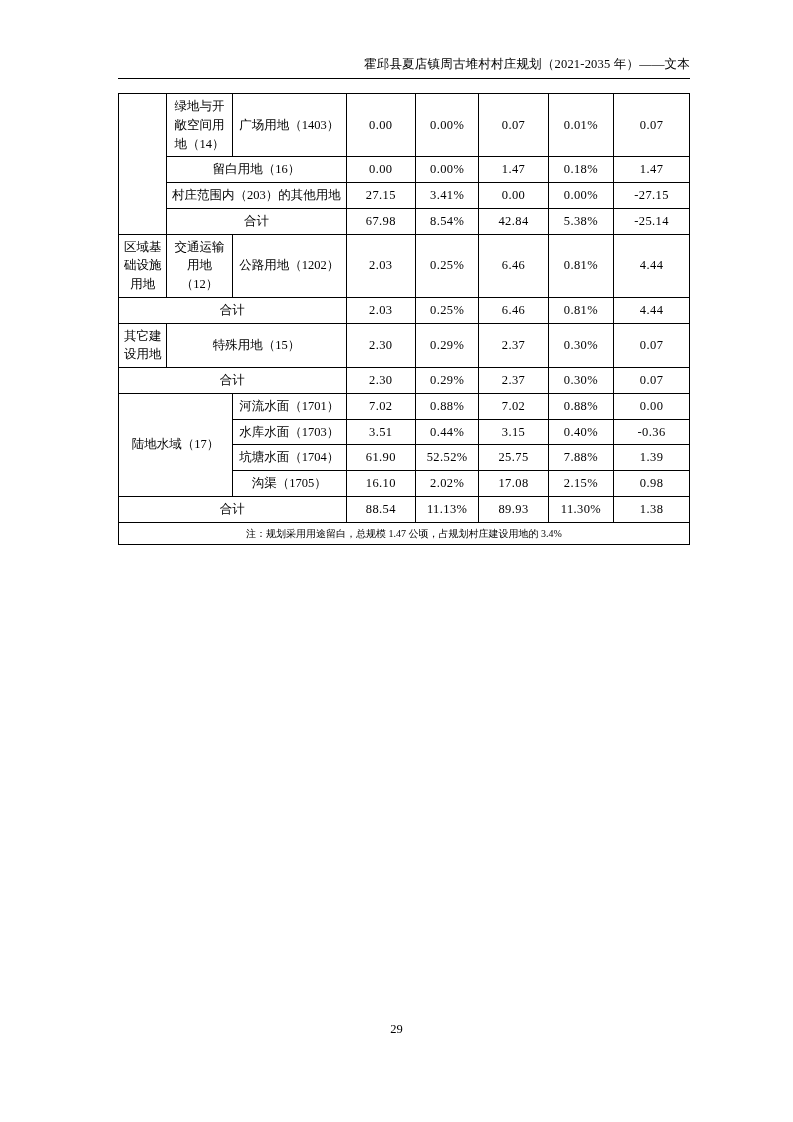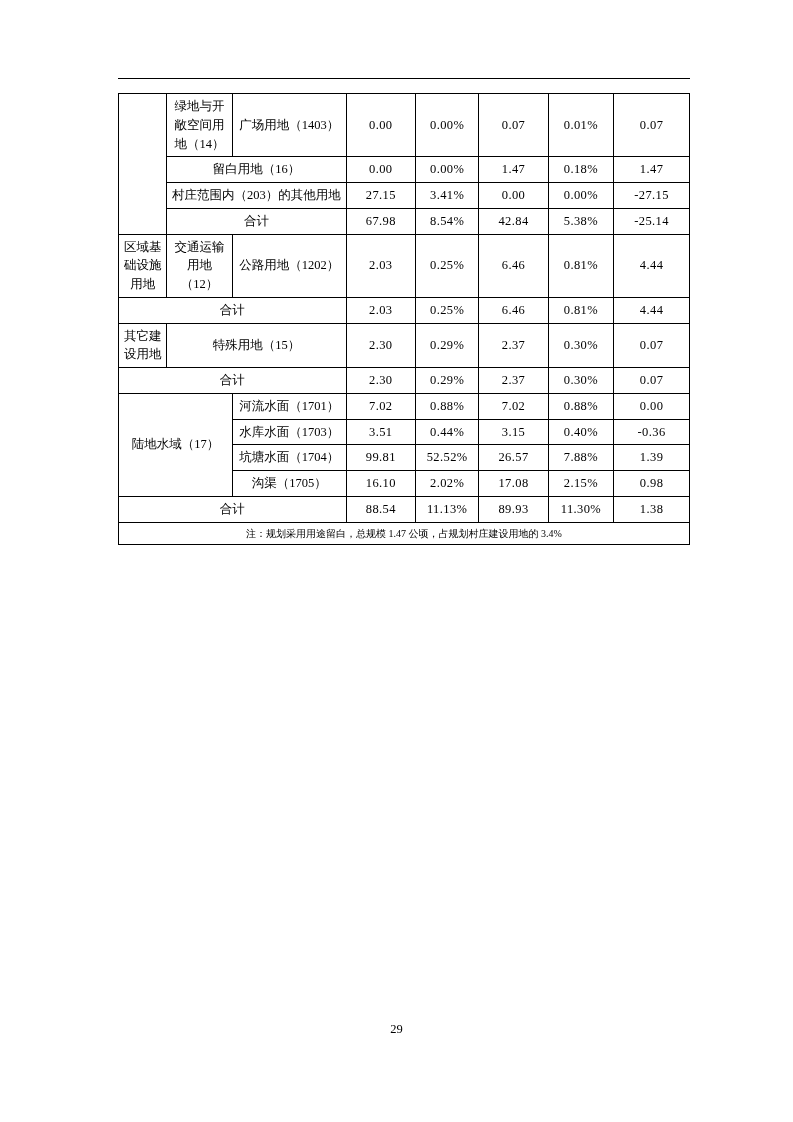--- a/index.html
+++ b/index.html
@@ -92,20 +92,21 @@
     text-align: center;
     font-size: 12.5px;
     font-family: "Liberation Serif", serif;
   }
 </style>
 </head>
 <body>
 
 <div class="page">
 
+  <div class="header">霍邱县夏店镇周古堆村村庄规划（2021-2035 年）——文本</div>
   <div class="header-rule"></div>
 
   <div class="table-wrap">
     <table class="land">
       <colgroup>
         <col class="c0">
           <col class="c1">
           <col class="c2">
           <col class="c3">
           <col class="c4">
@@ -206,23 +207,23 @@
           <td class="cat">水库水面（1703）</td>
           <td class="num">3.51</td>
           <td class="num">0.44%</td>
           <td class="num">3.15</td>
           <td class="num">0.40%</td>
           <td class="num">-0.36</td>
         </tr>
 
         <tr>
           <td class="cat">坑塘水面（1704）</td>
-          <td class="num">99.81</td>
+          <td class="num">61.90</td>
           <td class="num">52.52%</td>
-          <td class="num">26.57</td>
+          <td class="num">25.75</td>
           <td class="num">7.88%</td>
           <td class="num">1.39</td>
         </tr>
 
         <tr>
           <td class="cat">沟渠（1705）</td>
           <td class="num">16.10</td>
           <td class="num">2.02%</td>
           <td class="num">17.08</td>
           <td class="num">2.15%</td>

